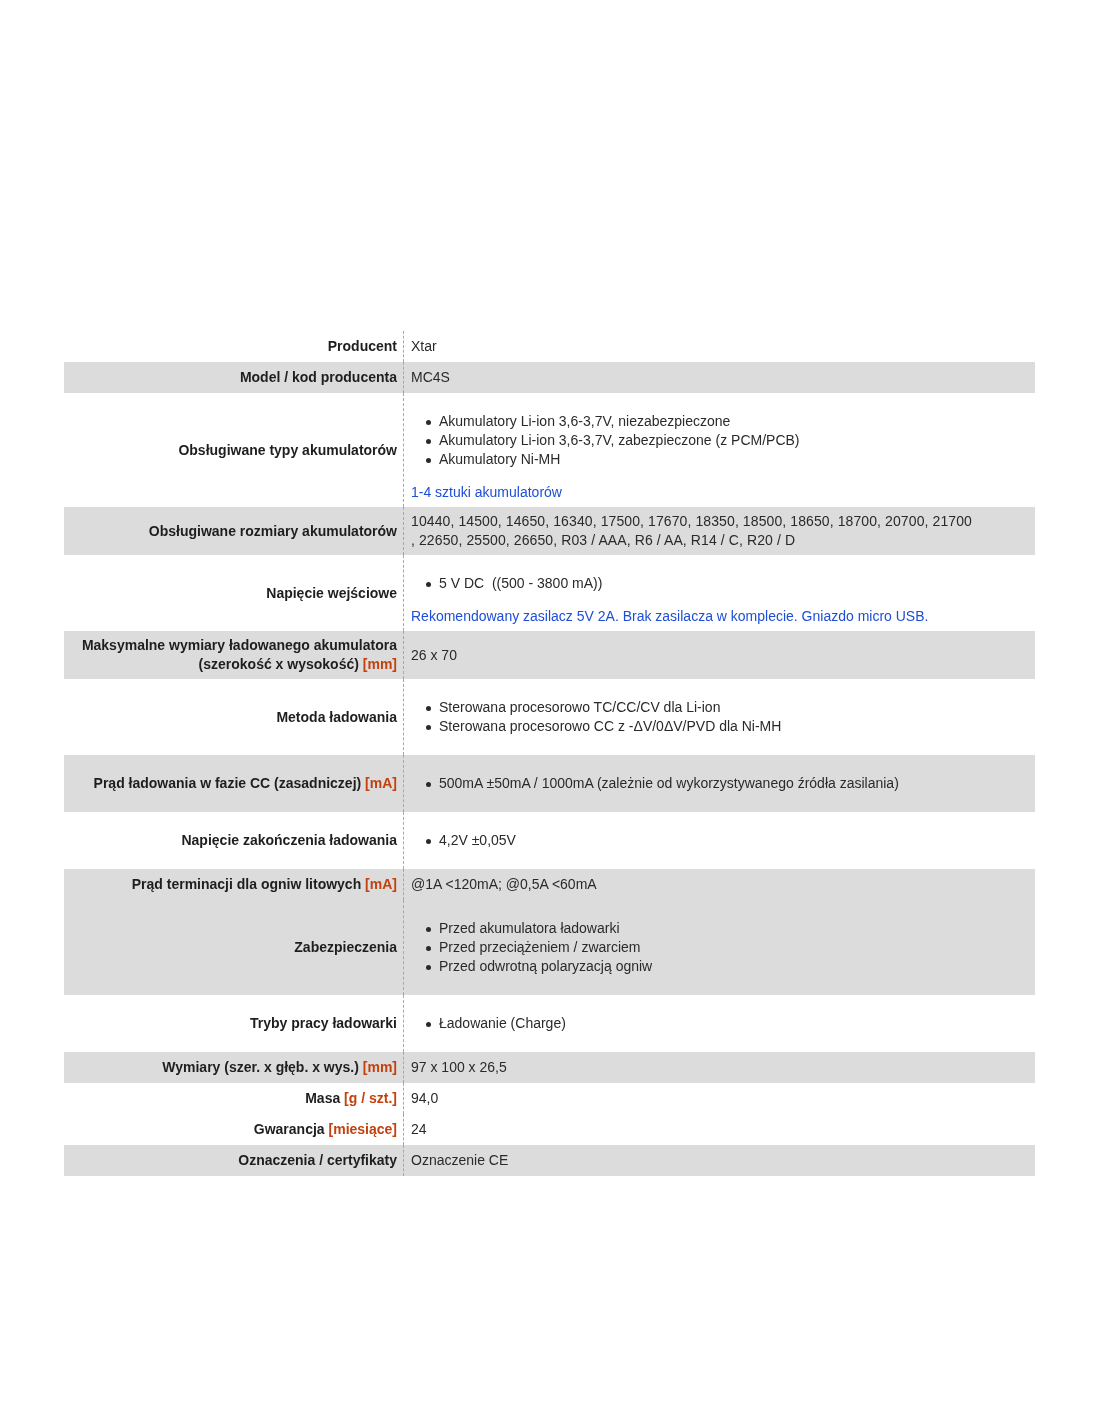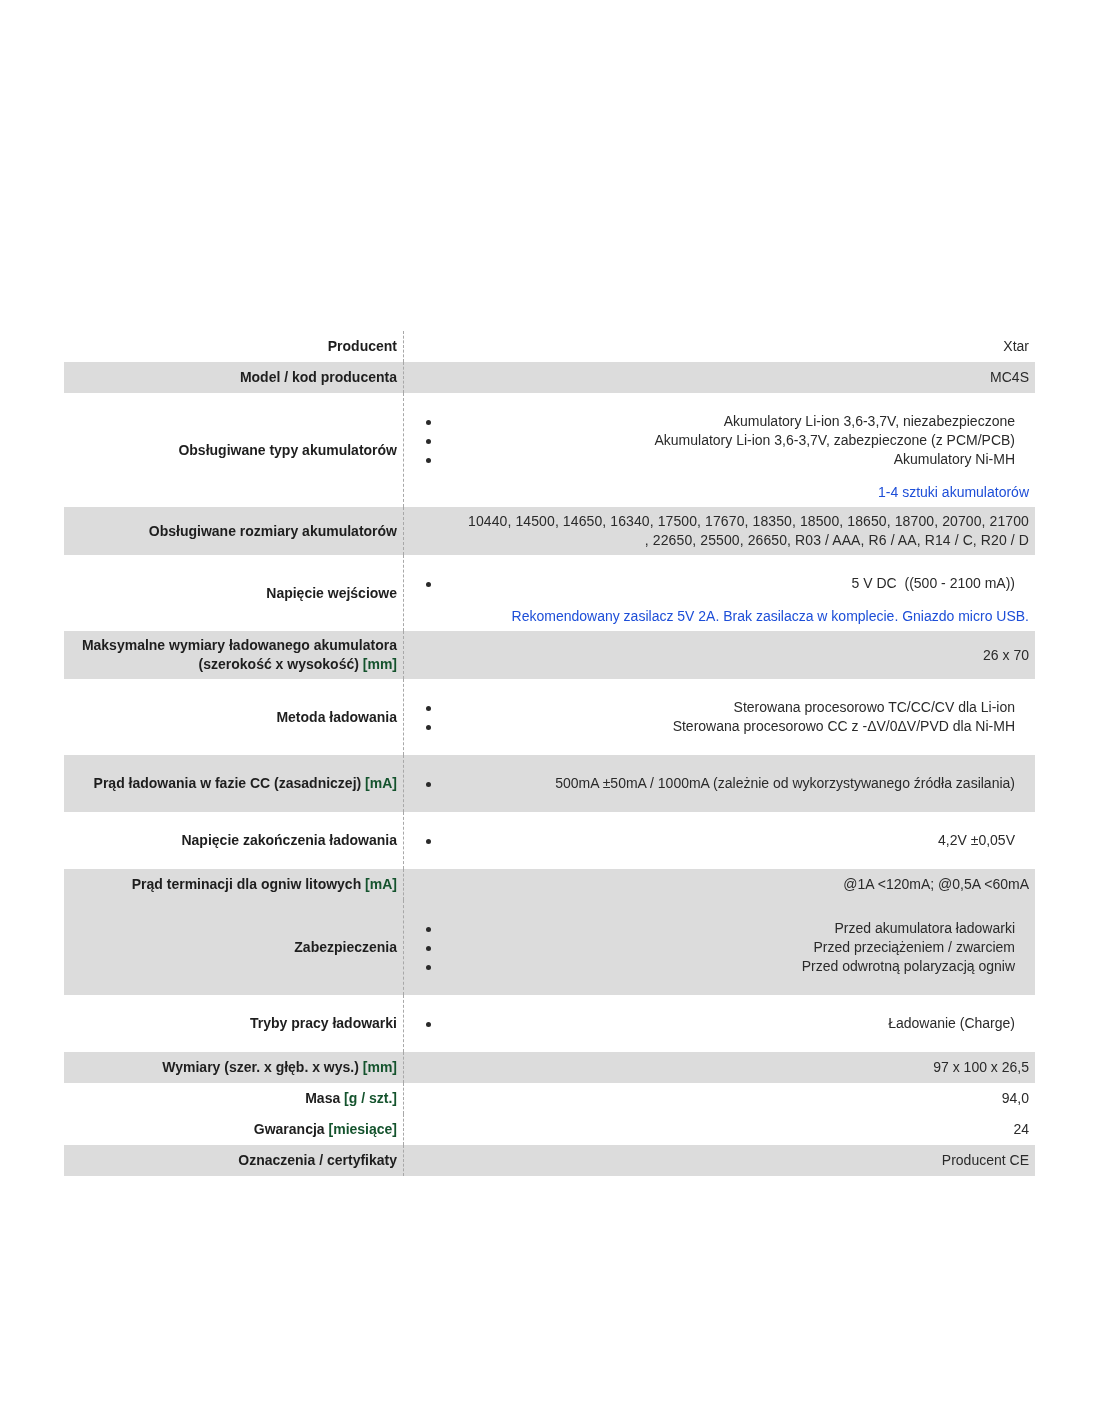--- a/index.html
+++ b/index.html
@@ -8,22 +8,22 @@
     position: absolute; left: 64px; top: 331px; width: 971px;
     border-collapse: collapse; font-size: 14px;
   }
   .spec-table td { padding: 0; vertical-align: middle; }
   .spec-table tr.alt { background: #dcdcdc; }
   .label {
     width: 333px; text-align: right; font-weight: bold; color: #1e1e1e;
     padding: 5px 6px 5px 0 !important; line-height: 19px;
     border-right: 1px dashed #a8a8a8;
   }
-  .label .unit { color: #14532d; }
-  .value { padding: 5px 6px 5px 7px !important; line-height: 19px; color: #2a2a2a; text-align: right; }
+  .label .unit { color: #c2410c; }
+  .value { padding: 5px 6px 5px 7px !important; line-height: 19px; color: #2a2a2a; }
   .row-single td { height: 21px; }
   ul.bullets { list-style: none; margin: 14px; padding: 0; }
   ul.bullets li { position: relative; padding-left: 14px; line-height: 19px; }
   ul.bullets li::before {
     content: ""; position: absolute; left: 1px; top: 8px; width: 5px; height: 5px;
     border-radius: 50%; background: #2a2a2a;
   }
   .note { color: #1d4ed8; margin-top: 4px; line-height: 19px; }
   .sizes { letter-spacing: 0.1px; }
 </style>
@@ -60,21 +60,21 @@
       <td class="value sizes">
         <div>10440, 14500, 14650, 16340, 17500, 17670, 18350, 18500, 18650, 18700, 20700, 21700</div>
         <div>, 22650, 25500, 26650, R03 / AAA, R6 / AA, R14 / C, R20 / D</div>
       </td>
     </tr>
 
     <tr>
       <td class="label"><span>Napięcie wejściowe</span></td>
       <td class="value">
         <ul class="bullets">
-          <li style="white-space:pre">5 V DC  ((500 - 2100 mA))</li>
+          <li style="white-space:pre">5 V DC  ((500 - 3800 mA))</li>
         </ul>
         <div class="note">Rekomendowany zasilacz 5V 2A. Brak zasilacza w komplecie. Gniazdo micro USB.</div>
       </td>
     </tr>
 
     <tr class="alt">
       <td class="label">
         <div>Maksymalne wymiary ładowanego akumulatora</div>
         <div><span>(szerokość x wysokość)</span> <span class="unit">[mm]</span></div>
       </td>
@@ -146,16 +146,16 @@
     </tr>
 
 
     <tr class="row-single">
       <td class="label"><span>Gwarancja</span> <span class="unit">[miesiące]</span></td>
       <td class="value">24</td>
     </tr>
 
     <tr class="row-single alt">
       <td class="label"><span>Oznaczenia / certyfikaty</span></td>
-      <td class="value">Producent CE</td>
+      <td class="value">Oznaczenie CE</td>
     </tr>
   </tbody>
 </table>
 
 </body></html>

